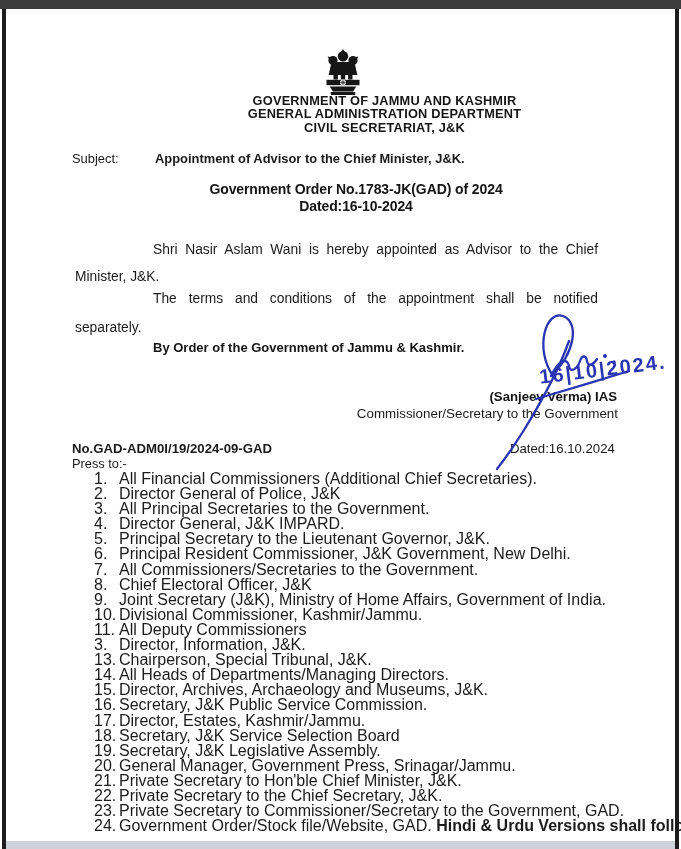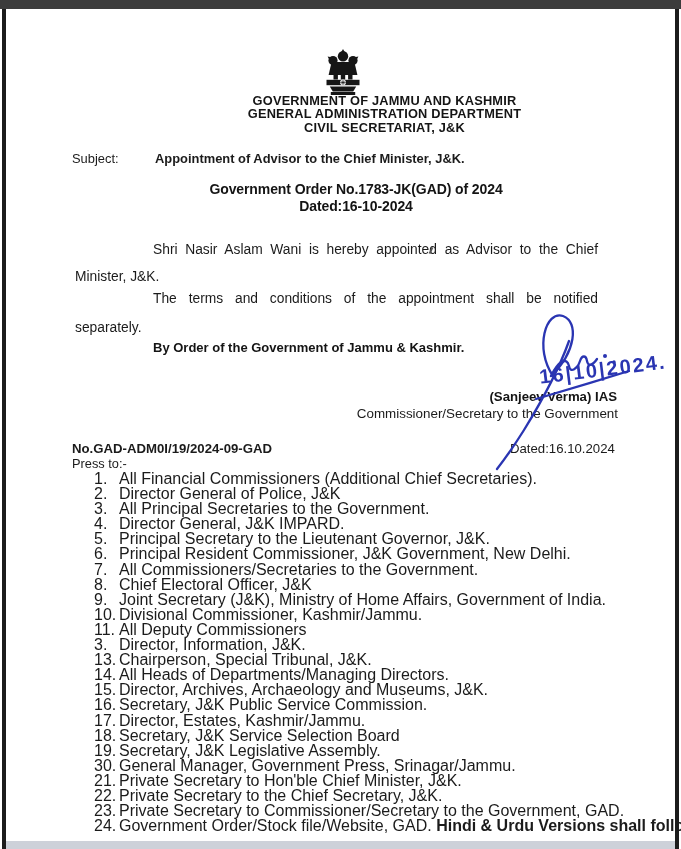--- a/index.html
+++ b/index.html
@@ -175,21 +175,21 @@
       <div class="copy-row">
         <span class="num">17.</span><span>Director, Estates, Kashmir/Jammu.</span><span class="b"></span>
       </div>
       <div class="copy-row">
         <span class="num">18.</span><span>Secretary, J&amp;K Service Selection Board</span><span class="b"></span>
       </div>
       <div class="copy-row">
         <span class="num">19.</span><span>Secretary, J&amp;K Legislative Assembly.</span><span class="b"></span>
       </div>
       <div class="copy-row">
-        <span class="num">30.</span><span>General Manager, Government Press, Srinagar/Jammu.</span><span class="b"></span>
+        <span class="num">20.</span><span>General Manager, Government Press, Srinagar/Jammu.</span><span class="b"></span>
       </div>
       <div class="copy-row">
         <span class="num">21.</span><span>Private Secretary to Hon'ble Chief Minister, J&amp;K.</span><span class="b"></span>
       </div>
       <div class="copy-row">
         <span class="num">22.</span><span>Private Secretary to the Chief Secretary, J&amp;K.</span><span class="b"></span>
       </div>
       <div class="copy-row">
         <span class="num">23.</span><span>Private Secretary to Commissioner/Secretary to the Government, GAD.</span><span class="b"></span>
       </div>

